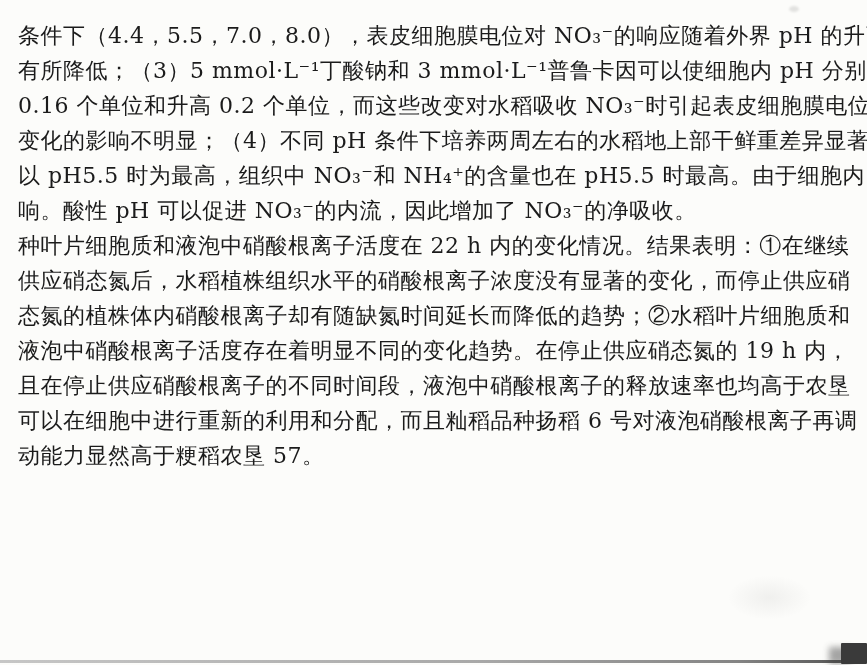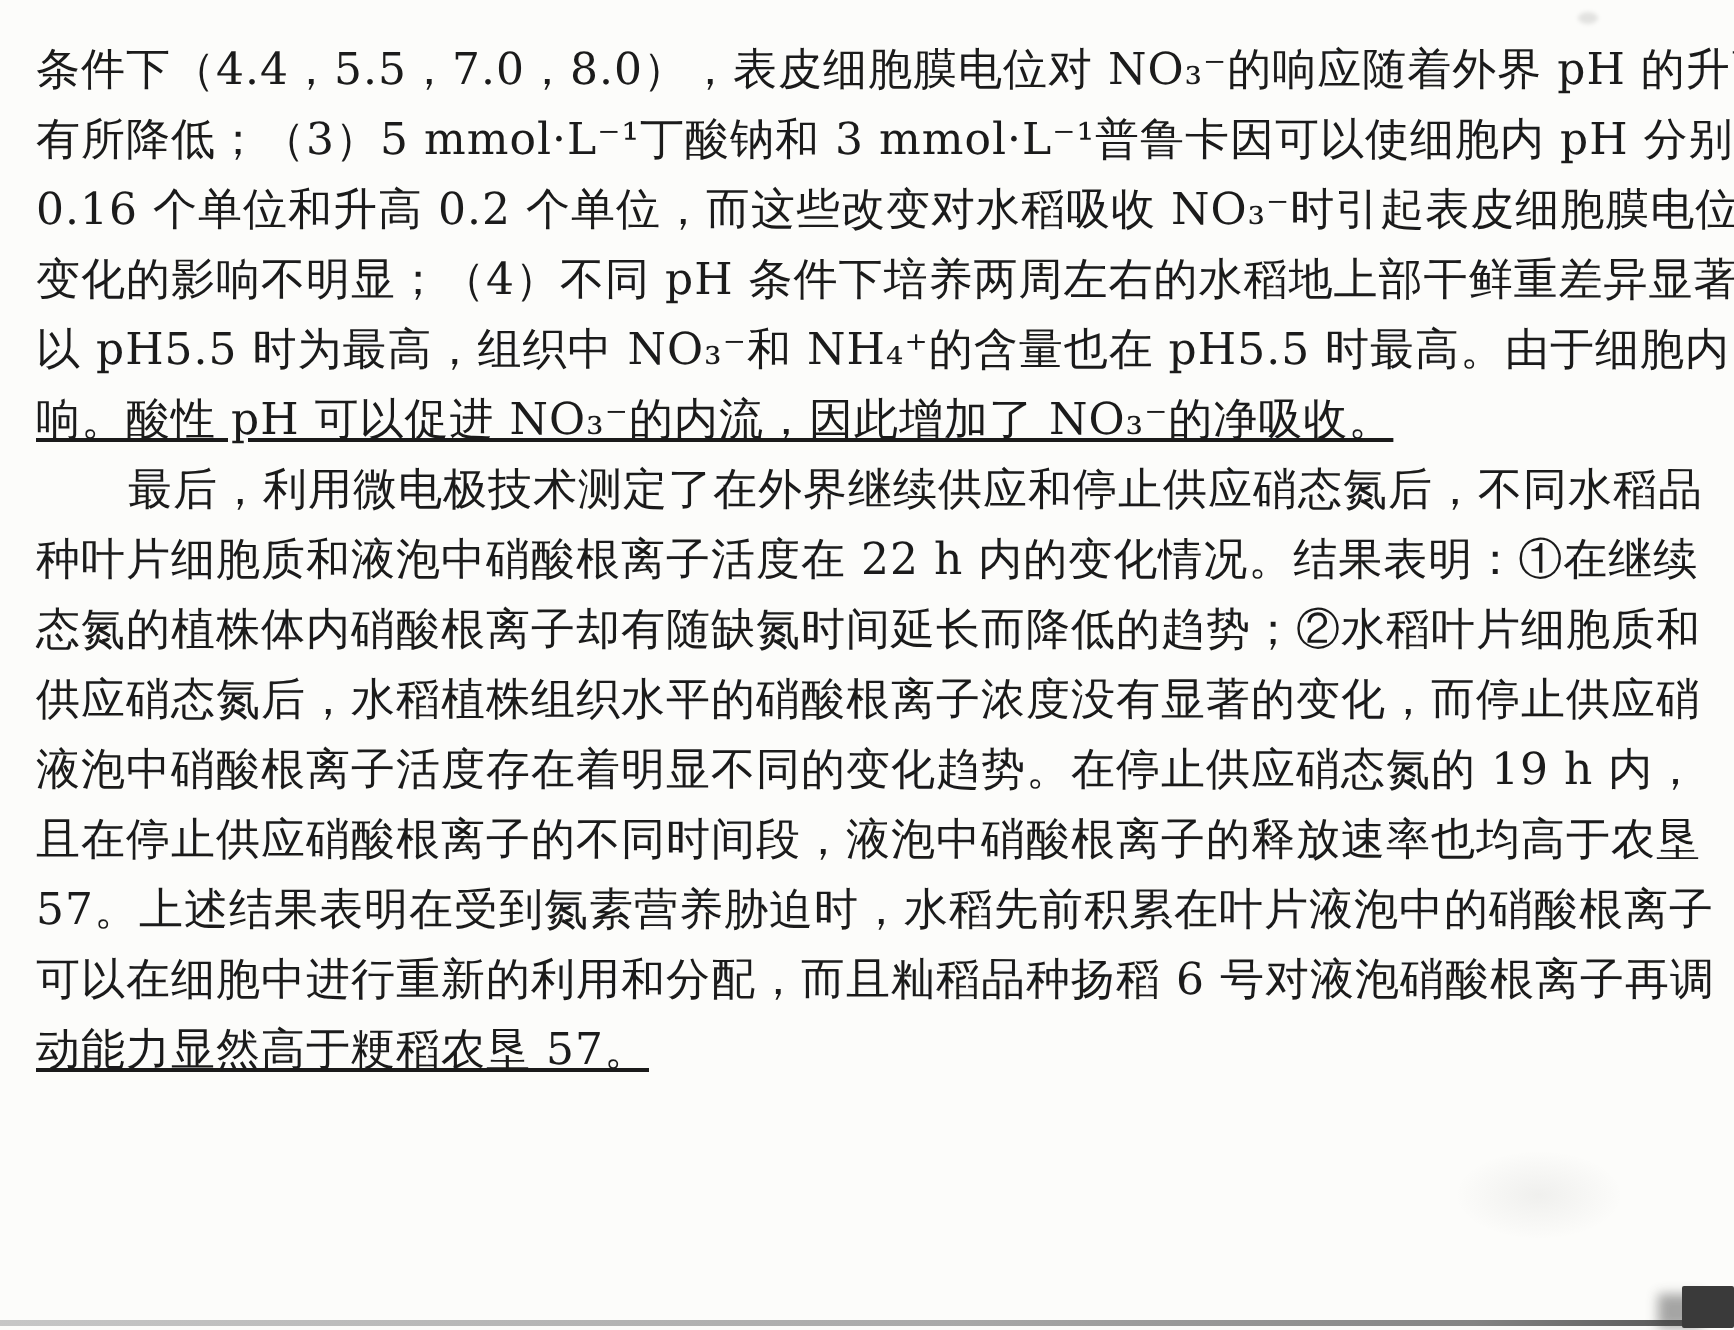--- a/index.html
+++ b/index.html
@@ -32,21 +32,20 @@
     text-align: justify;
     text-align-last: justify;
     text-justify: inter-character;
     letter-spacing: 0.5px;
   }
   .line.para-start {
     padding-left: 46px;
   }
   .line.para-end {
     text-align-last: left;
-    text-decoration: underline;
   }
   
   .edge-bottom {
     position: absolute;
     left: 0;
     bottom: 2px;
     width: 100%;
     height: 3px;
     background: linear-gradient(to right, #bdbdbd, #9a9a9a 55%, #6f6f6f 85%, #2e2e2e);
     opacity: 0.85;
@@ -85,27 +84,25 @@
 <body>
 
 <div class="page">
   <div class="text-block">
     <div class="line">条件下（4.4，5.5，7.0，8.0），表皮细胞膜电位对 NO₃⁻的响应随着外界 pH 的升高而</div>
     <div class="line">有所降低；（3）5 mmol·L⁻¹丁酸钠和 3 mmol·L⁻¹普鲁卡因可以使细胞内 pH 分别降低</div>
     <div class="line">0.16 个单位和升高 0.2 个单位，而这些改变对水稻吸收 NO₃⁻时引起表皮细胞膜电位的</div>
     <div class="line">变化的影响不明显；（4）不同 pH 条件下培养两周左右的水稻地上部干鲜重差异显著，</div>
     <div class="line">以 pH5.5 时为最高，组织中 NO₃⁻和 NH₄⁺的含量也在 pH5.5 时最高。由于细胞内 pH</div>
     <div class="line para-end">响。酸性 pH 可以促进 NO₃⁻的内流，因此增加了 NO₃⁻的净吸收。</div>
-    <div class="line para-start">最后，利用微电极技术测定了在外界继续供应和停止供应硝态氮后，不同水稻品</div>
     <div class="line">种叶片细胞质和液泡中硝酸根离子活度在 22 h 内的变化情况。结果表明：①在继续</div>
+    <div class="line">供应硝态氮后，水稻植株组织水平的硝酸根离子浓度没有显著的变化，而停止供应硝</div>
     <div class="line">态氮的植株体内硝酸根离子却有随缺氮时间延长而降低的趋势；②水稻叶片细胞质和</div>
-    <div class="line">供应硝态氮后，水稻植株组织水平的硝酸根离子浓度没有显著的变化，而停止供应硝</div>
     <div class="line">液泡中硝酸根离子活度存在着明显不同的变化趋势。在停止供应硝态氮的 19 h 内，</div>
     <div class="line">且在停止供应硝酸根离子的不同时间段，液泡中硝酸根离子的释放速率也均高于农垦</div>
-    <div class="line">57。上述结果表明在受到氮素营养胁迫时，水稻先前积累在叶片液泡中的硝酸根离子</div>
     <div class="line">可以在细胞中进行重新的利用和分配，而且籼稻品种扬稻 6 号对液泡硝酸根离子再调</div>
     <div class="line para-end">动能力显然高于粳稻农垦 57。</div>
   </div>
 
   <div class="smudge-tr"></div>
   <div class="smudge-br"></div>
   <div class="edge-bottom"></div>
   <div class="corner-blob"></div>
 </div>
 

